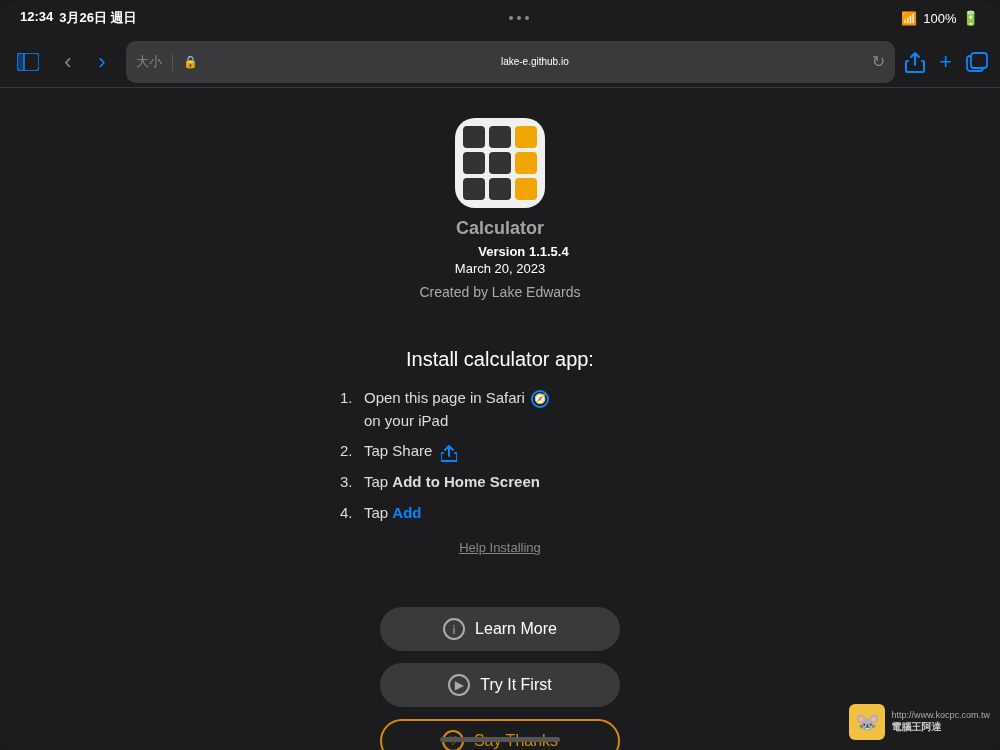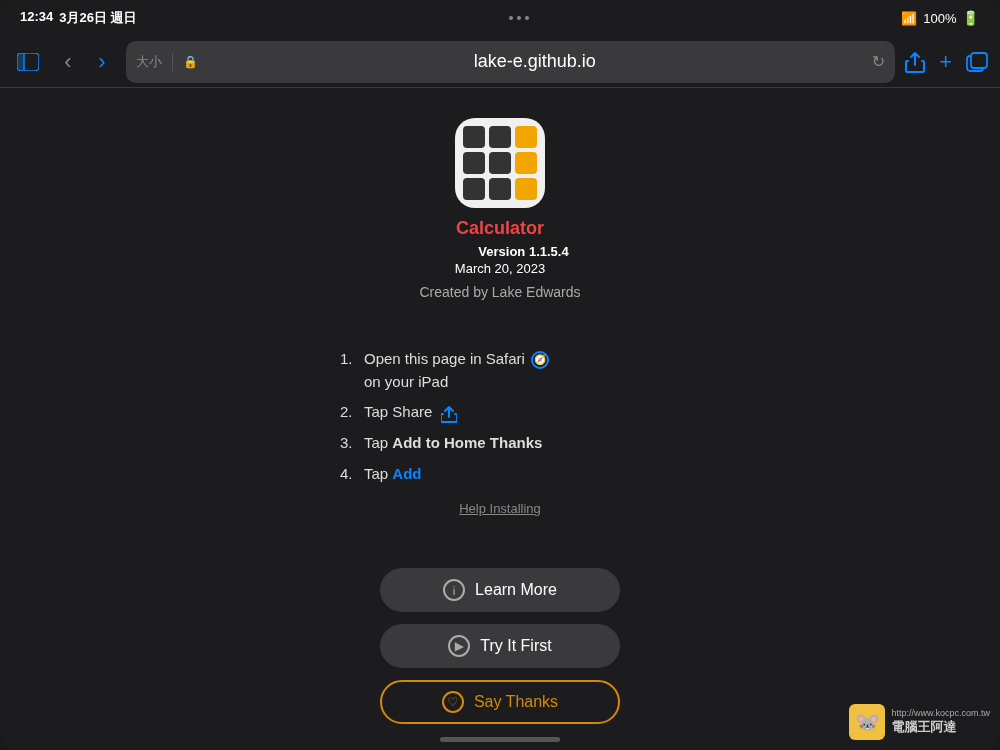--- a/index.html
+++ b/index.html
@@ -143,21 +143,21 @@
     }
 
     .address-lock {
       color: #888;
       font-size: 12px;
     }
 
     .address-url {
       flex: 1;
       color: #fff;
-      font-size: 18px;
+      font-size: 10px;
       text-align: center;
     }
 
     .address-refresh {
       color: #888;
       font-size: 16px;
       cursor: pointer;
     }
 
     .toolbar-actions {
@@ -224,21 +224,21 @@
     .calc-btn {
       border-radius: 4px;
       background: #333;
     }
 
     .calc-btn.orange {
       background: #f0a500;
     }
 
     .app-name {
-      color: #ef4444;
+      color: #a3a3a3;
       font-size: 18px;
       font-weight: 600;
       margin-bottom: 4px;
     }
 
     .app-version {
       color: #fff;
       font-size: 13px;
       font-weight: 700;
       text-align: center;
@@ -532,20 +532,21 @@
       </div>
       <div class="app-name">Calculator</div>
       <div class="app-version">Version 1.1.5.4</div>
       <div class="app-date">March 20, 2023</div>
       <div class="app-author">Created by Lake Edwards</div>
     </div>
 
     <div class="section-divider"></div>
 
     <div class="install-section">
+      <div class="install-title">Install calculator app:</div>
 
       <div class="install-steps">
 
         <div class="install-step">
           <span class="step-number">1.</span>
           <span class="step-text">
             Open this page in Safari
             <span style="display:inline-block; width:18px; height:18px; border-radius:50%; border:2px solid #0a84ff; color:#0a84ff; font-size:10px; text-align:center; line-height:14px; vertical-align:middle; margin-left:2px;">🧭</span>
             <br>on your iPad
           </span>
@@ -560,21 +561,21 @@
                 <path d="M8 12V2M8 2L4 6M8 2L12 6" stroke="#0a84ff" stroke-width="2" stroke-linecap="round" stroke-linejoin="round"></path>
                 <path d="M2 9H1a1 1 0 00-1 1v7h16v-7a1 1 0 00-1-1h-1" stroke="#0a84ff" stroke-width="1.8" stroke-linecap="round"></path>
               </svg>
             </span>
           </span>
         </div>
 
         <div class="install-step">
           <span class="step-number">3.</span>
           <span class="step-text">
-            Tap <strong>Add to Home Thanks</strong>
+            Tap <strong>Add to Home Screen</strong>
           </span>
         </div>
 
         <div class="install-step">
           <span class="step-number">4.</span>
           <span class="step-text">
             Tap <span style="color:#0a84ff; font-weight:700;">Add</span>
           </span>
         </div>
 
@@ -605,17 +606,17 @@
     </div>
 
   </div>
 
   <div class="home-indicator"></div>
 
   <div class="watermark">
     <div class="watermark-icon">🐭</div>
     <div class="watermark-text">
       <div style="font-size:9px; color:#aaa;">http://www.kocpc.com.tw</div>
-      <div style="font-size:13px; color:#ccc; font-weight:600;">電腦王阿達</div>
+      <div style="font-size:10px; color:#ccc; font-weight:600;">電腦王阿達</div>
     </div>
   </div>
 
 </div>
 
 </body></html>

